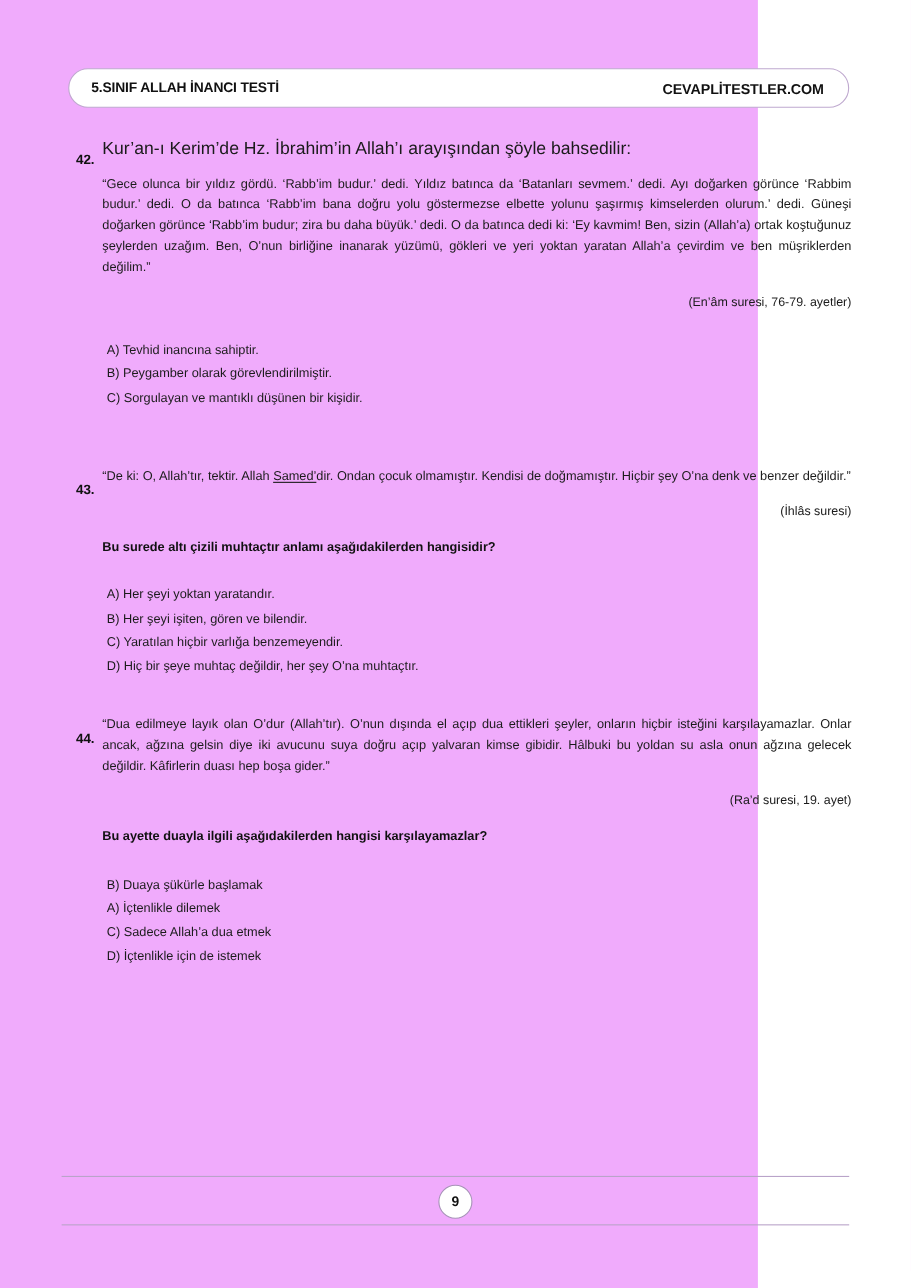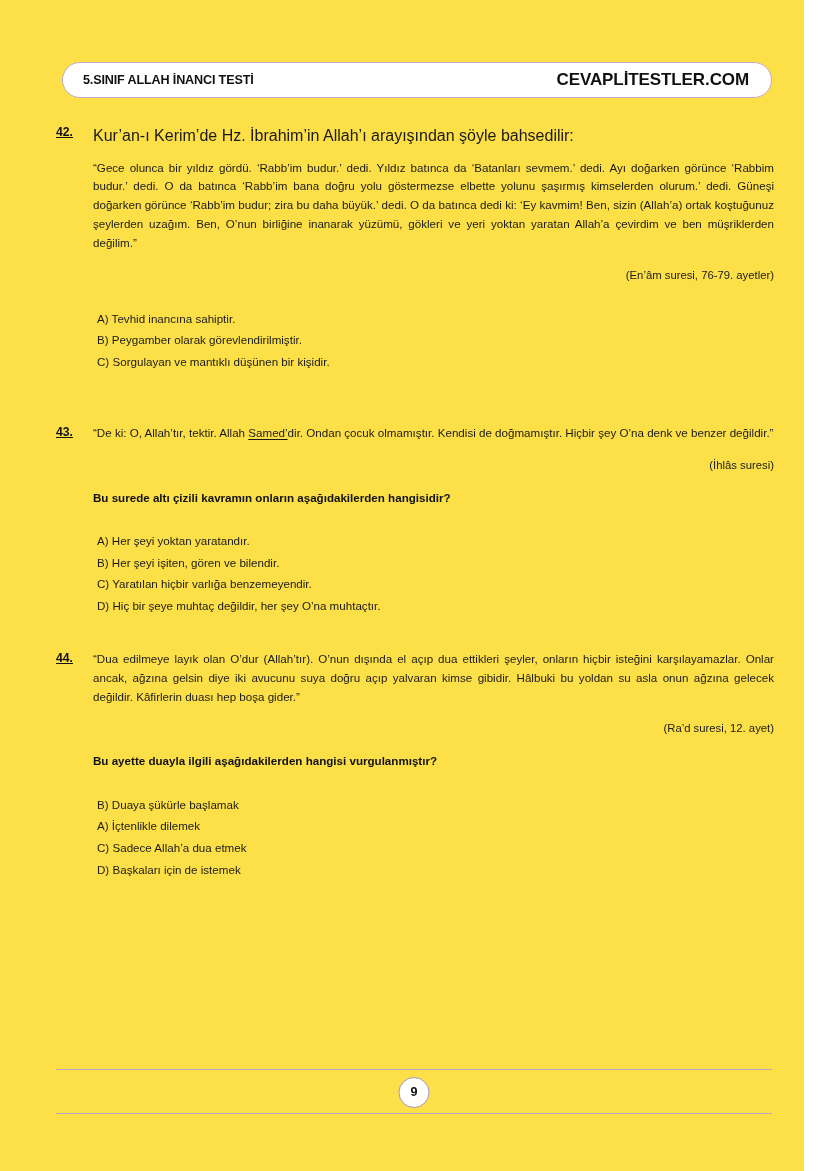--- a/index.html
+++ b/index.html
@@ -12,23 +12,23 @@
     height: 1171px;
     position: relative;
     font-family: "Liberation Sans", sans-serif;
     color: #1b1b1b;
     overflow: hidden;
   }
 
   .page {
     position: absolute;
     inset: 0;
-    width: 804px;
+    width: 689px;
     height: 1171px;
-    background: #fde047;
+    background: #f0abfc;
   }
 
   
   .header-box {
     position: absolute;
     left: 62px;
     top: 62px;
     width: 710px;
     height: 36px;
     box-sizing: border-box;
@@ -45,48 +45,47 @@
     padding: 0 20px 0 20px;
   }
   .header-title {
     font-size: 12.6px;
     font-weight: bold;
     letter-spacing: -0.15px;
     color: #111111;
     white-space: nowrap;
   }
   .header-brand {
-    font-size: 17px;
+    font-size: 13px;
     font-weight: bold;
     letter-spacing: -0.1px;
     color: #111111;
     white-space: nowrap;
     padding-right: 2px;
   }
 
   
   .question {
     position: absolute;
     left: 56px;
     width: 718px;
   }
   #q-42 { top: 124px; }
   #q-43 { top: 424px; }
   #q-44 { top: 650px; }
 
   .q-number {
     position: absolute;
     left: 0px;
-    top: 1px;
+    top: 14px;
     width: 30px;
     font-size: 12.2px;
     font-weight: bold;
     color: #111111;
-    text-align: left;
-    text-decoration: underline;
+    text-align: right;
   }
 
   .q-body {
     margin-left: 37px;
     width: 681px;
   }
 
   .q-intro {
     font-size: 16px;
     line-height: 1.48;
@@ -206,44 +205,44 @@
       </ul>
     </div>
   </div>
 
   <div class="question" id="q-43">
     <div class="q-number">43.</div>
     <div class="q-body">
       <p class="q-passage"><span>“De ki: O, Allah’tır, tektir.  Allah </span><span class="underline-word">Samed’</span><span>dir. Ondan çocuk olmamıştır. Kendisi de doğmamıştır. Hiçbir şey O’na denk ve benzer değildir.”</span></p>
       <div class="q-source">(İhlâs suresi)</div>
       <div class="q-stem">
-        <span>Bu surede altı çizili kavramın onların aşağıdakilerden hangisidir?</span><u></u><span></span>
+        <span>Bu surede altı çizili muhtaçtır anlamı aşağıdakilerden hangisidir?</span><u></u><span></span>
       </div>
       <ul class="q-options">
         <li class="q-option">A) Her şeyi yoktan yaratandır.</li>
         <li class="q-option">B) Her şeyi işiten, gören ve bilendir.</li>
         <li class="q-option">C) Yaratılan hiçbir varlığa benzemeyendir.</li>
         <li class="q-option">D) Hiç bir şeye muhtaç değildir, her şey O’na muhtaçtır.</li>
       </ul>
     </div>
   </div>
 
   <div class="question" id="q-44">
     <div class="q-number">44.</div>
     <div class="q-body">
       <p class="q-passage">“Dua edilmeye layık olan O’dur (Allah’tır). O’nun dışında el açıp dua ettikleri şeyler, onların hiçbir isteğini karşılayamazlar. Onlar ancak, ağzına gelsin diye iki avucunu suya doğru açıp yalvaran kimse gibidir. Hâlbuki bu yoldan su asla onun ağzına gelecek değildir. Kâfirlerin duası hep boşa gider.”</p>
-      <div class="q-source">(Ra’d suresi, 12. ayet)</div>
+      <div class="q-source">(Ra’d suresi, 19. ayet)</div>
       <div class="q-stem">
-        <span>Bu ayette duayla ilgili aşağıdakilerden hangisi vurgulanmıştır?</span><u></u><span></span>
+        <span>Bu ayette duayla ilgili aşağıdakilerden hangisi karşılayamazlar?</span><u></u><span></span>
       </div>
       <ul class="q-options">
         <li class="q-option">B) Duaya şükürle başlamak</li>
         <li class="q-option">A) İçtenlikle dilemek</li>
         <li class="q-option">C) Sadece Allah’a dua etmek</li>
-        <li class="q-option">D) Başkaları için de istemek</li>
+        <li class="q-option">D) İçtenlikle için de istemek</li>
       </ul>
     </div>
   </div>
 
   <div class="footer">
     <div class="footer-rule top"></div>
     <div class="page-number-circle">
       <span class="page-number-text">9</span>
     </div>
     <div class="footer-rule bottom"></div>

